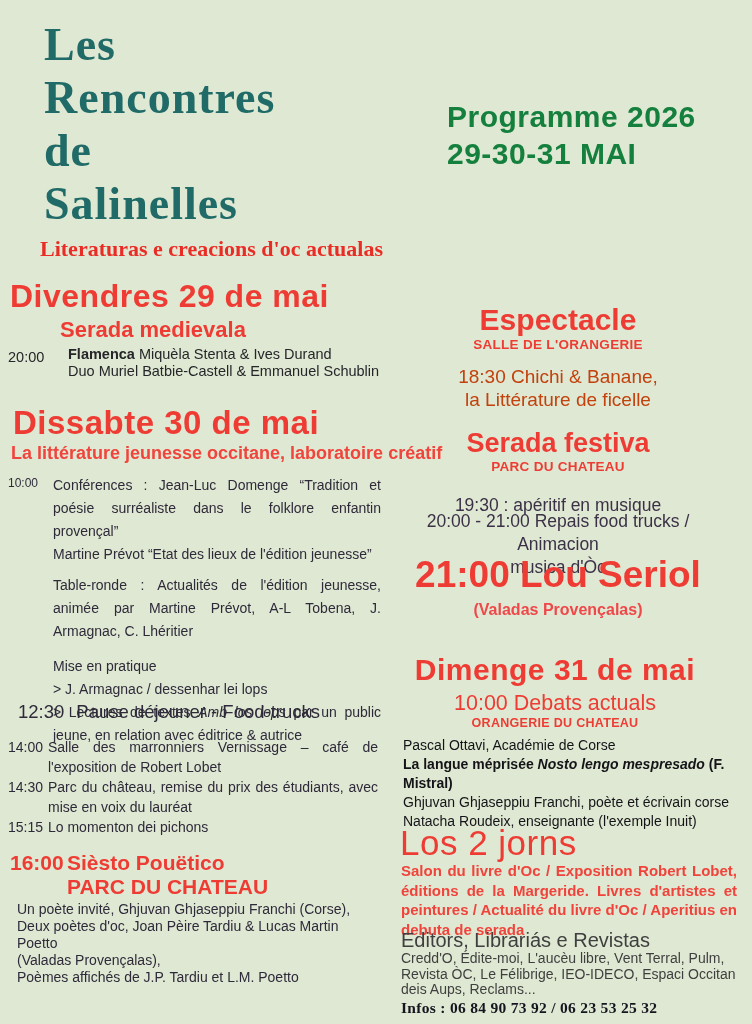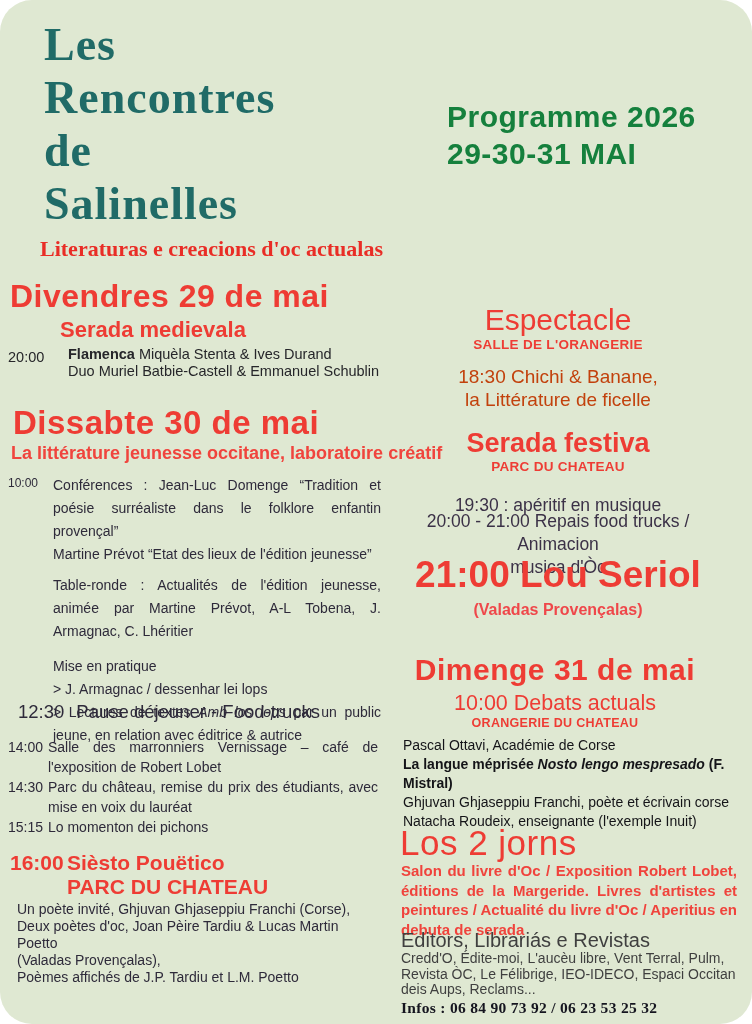--- a/index.html
+++ b/index.html
@@ -1,20 +1,19 @@
 <!DOCTYPE html>
 <html><head>
 <meta charset="utf-8">
 <style>
   html,body { margin:0; padding:0; }
   .poster {
     position:relative; width:752px; height:1024px;
     background:#dfe8d2; overflow:hidden;
     font-family:"Liberation Sans", sans-serif;
-    border-radius:32px;
   }
   .abs { position:absolute; }
 
   
   #panel-pink-left  { left:0;   top:266; width:390; height:758; background:#eed4f2; }
   #panel-yellow     { left:0;   top:272; width:390; height:128; background:#faf49c; }
   #panel-pink-right { left:390; top:277; width:362; height:543; background:#f0d4f6; }
   #panel-green-right{ left:390; top:820; width:362; height:204; background:#dfe8d2; }
   #panel-blue       { left:398; top:648; width:348; height:164; background:#cbd8ef; }
 
@@ -48,21 +47,21 @@
   .pm-row .t { position:absolute; left:8px; width:42px; }
   .pm-row .x { position:absolute; left:48px; width:330px; }
   #row-1400 { top:737px; } #row-1430 { top:777px; } #row-1515 { top:817px; }
   #siesta-head { left:5px; top:851px; font-size:21px; font-weight:bold; line-height:24px; }
   #siesta-head .t { position:absolute; left:5px; }
   #siesta-head .w { position:absolute; left:62px; width:320px; }
   #siesta-body { left:17px; top:901px; width:362px; font-size:14px; line-height:17px; color:#2e2a3a; }
 
   
   .rc { left:390px; width:336px; text-align:center; }
-  #espectacle-title { top:303px; font-size:30px; font-weight:normal; }
+  #espectacle-title { top:303px; font-size:30px; font-weight:bold; }
   #espectacle-loc   { top:337px; font-size:13.5px; font-weight:bold; letter-spacing:0.3px; }
   #show-1830        { top:365px; font-size:19px; font-weight:normal; line-height:23px; color:#c2410c; }
   #festiva-title    { top:428px; font-size:27px; font-weight:bold; }
   #festiva-loc      { top:459px; font-size:13.5px; font-weight:bold; letter-spacing:0.3px; }
   #aperitif         { top:486px; font-size:17.5px; color:#3b3147;margin-top:9px; }
   #repais           { top:510px; font-size:17.5px; line-height:23px; color:#3b3147; }
   #concert          { top:554px; font-size:37px; font-weight:bold; }
   #concert-origin   { top:601px; font-size:16px; font-weight:bold; color:#ef474a; }
 
   

